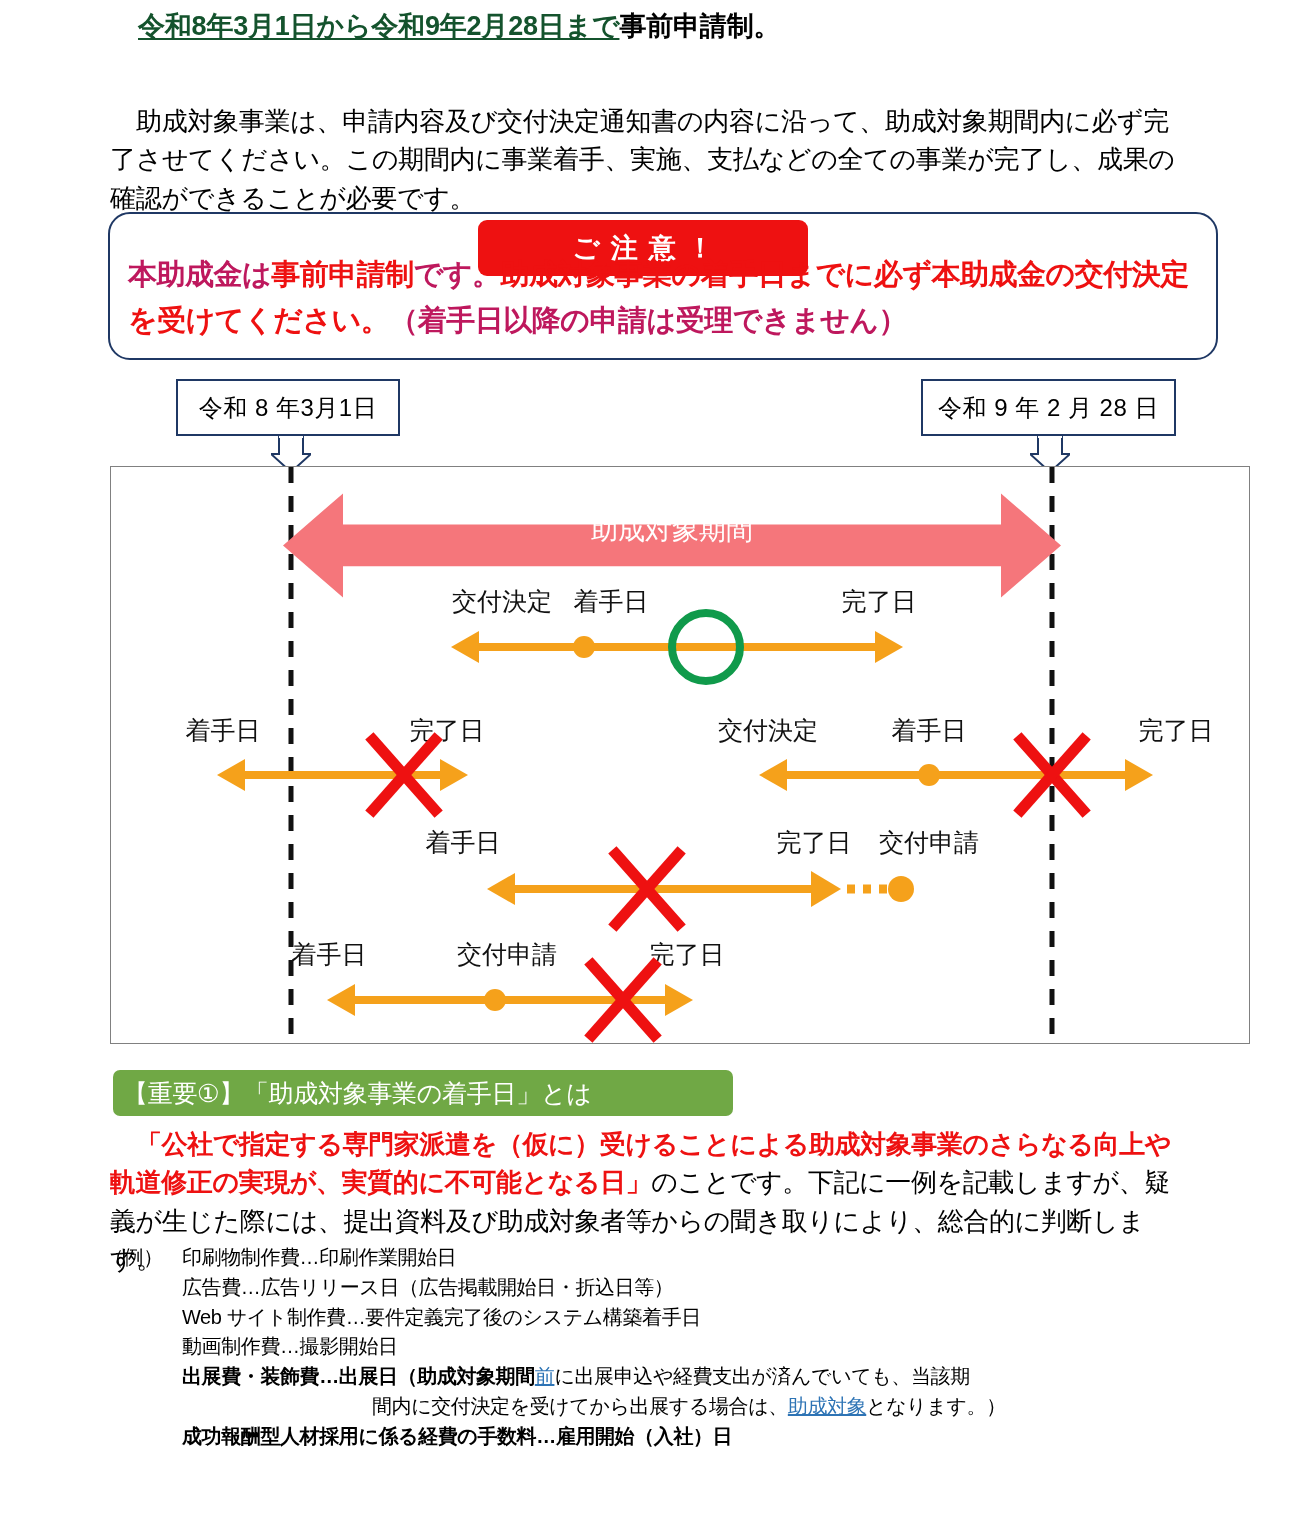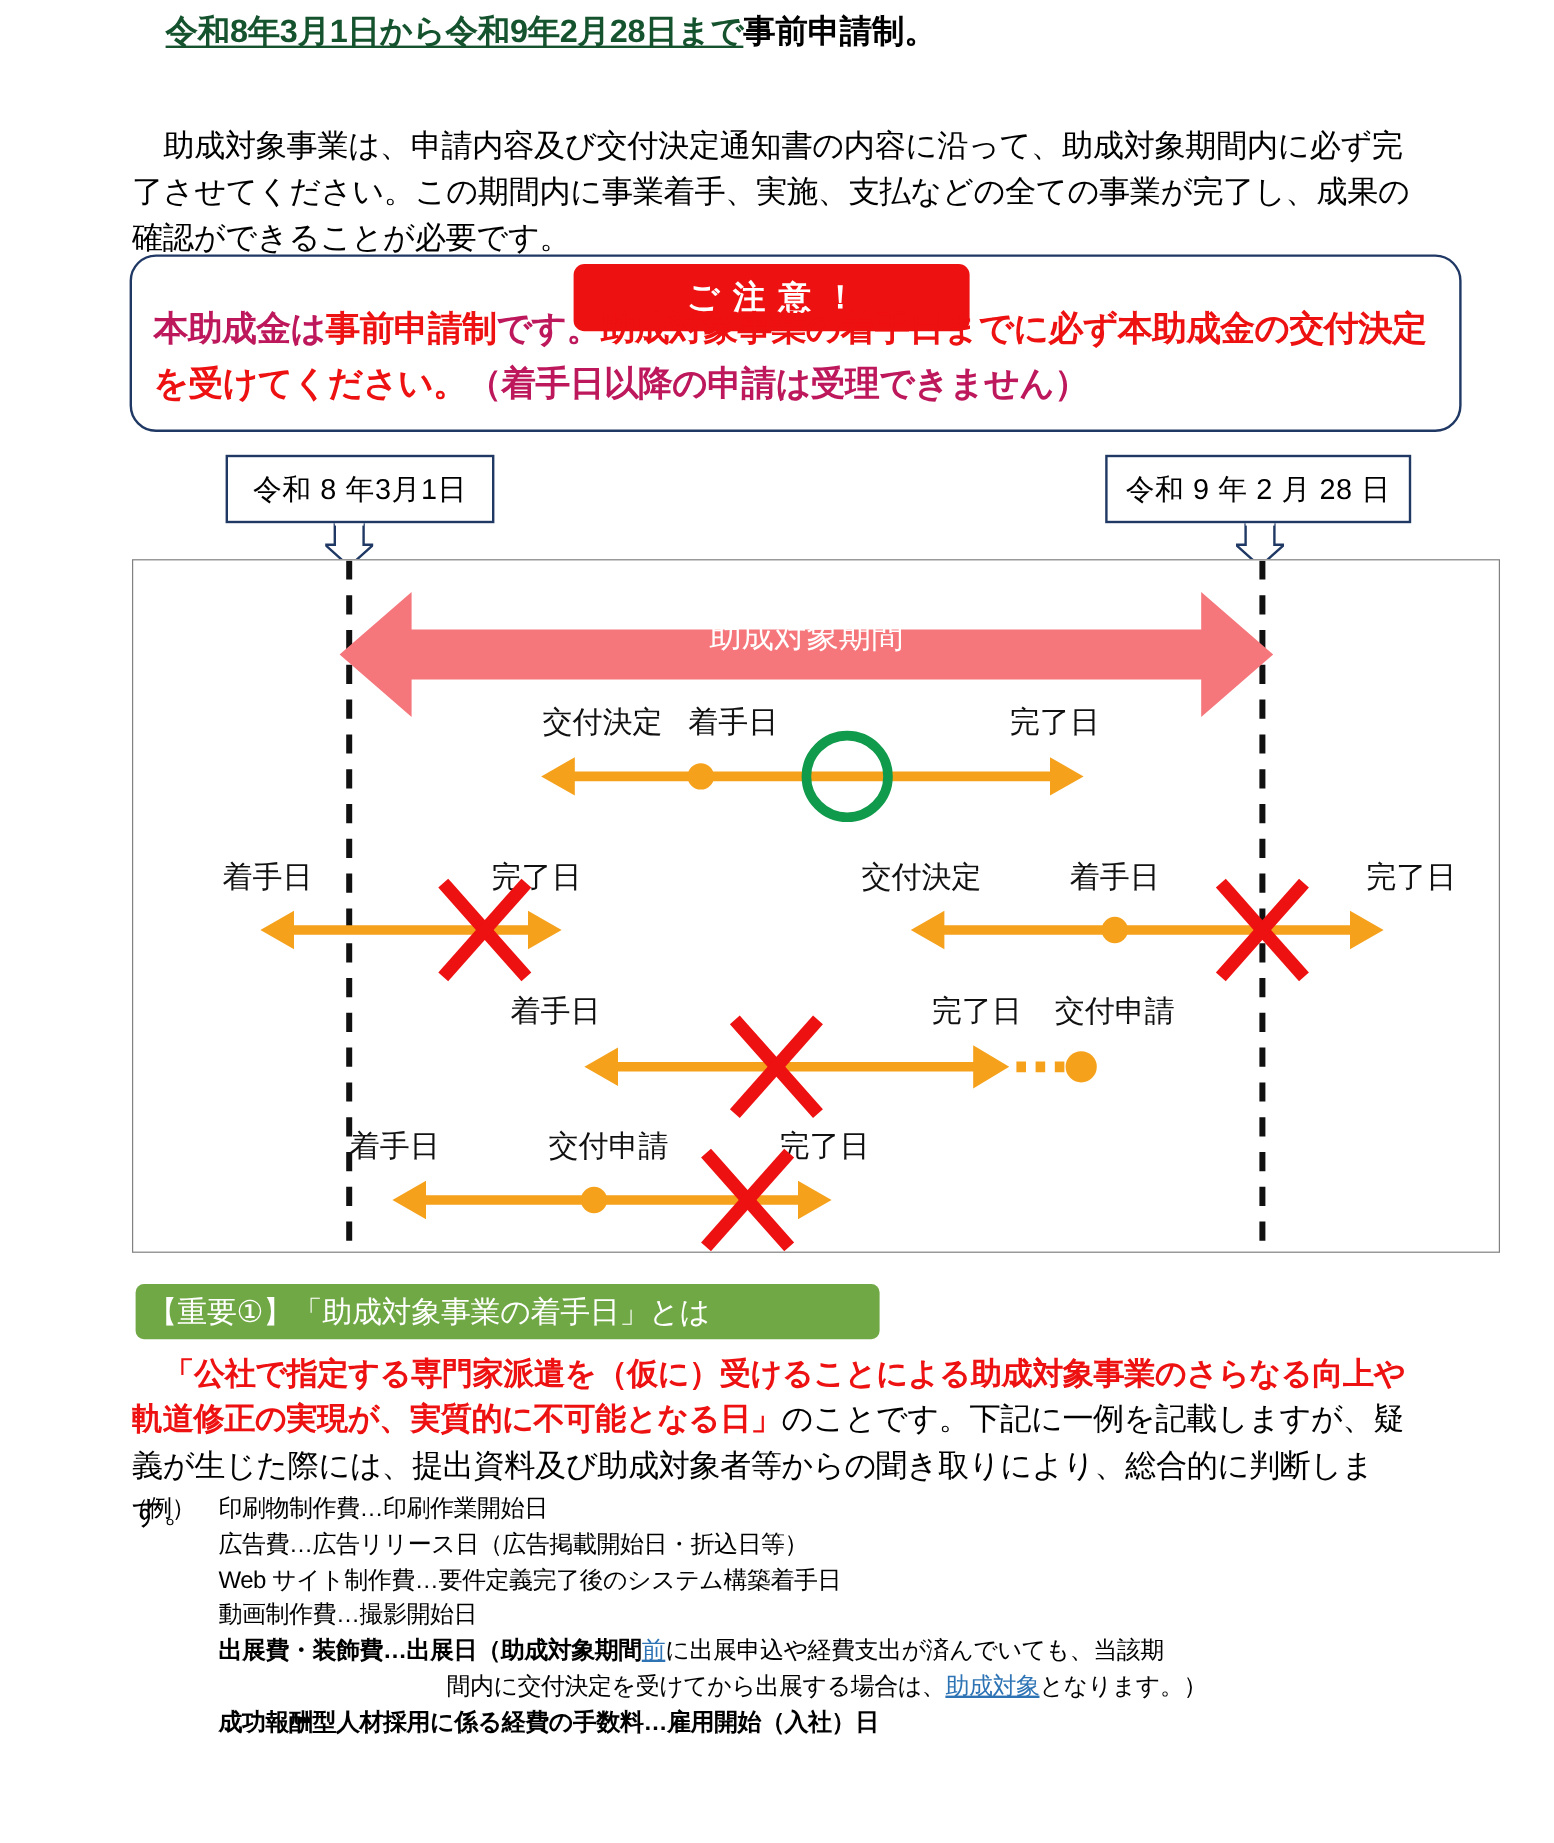--- a/index.html
+++ b/index.html
@@ -97,21 +97,21 @@
     border: 2px solid #1f3864;
     background: #ffffff;
     box-sizing: border-box;
     font-size: 24px;
     display: flex;
     align-items: center;
     justify-content: center;
     letter-spacing: 0.5px;
     color: #000000;
   }
-  #callout-left  { left: 188px; top: 379px; width: 224px; height: 57px; }
+  #callout-left  { left: 176px; top: 379px; width: 224px; height: 57px; }
   #callout-right { left: 921px; top: 379px; width: 255px; height: 57px; }
 
   .callout-tail {
     position: absolute;
     width: 40px;
     height: 36px;
   }
   #tail-left  { left: 271px; top: 436px; }
   #tail-right { left: 1030px; top: 436px; }
 

